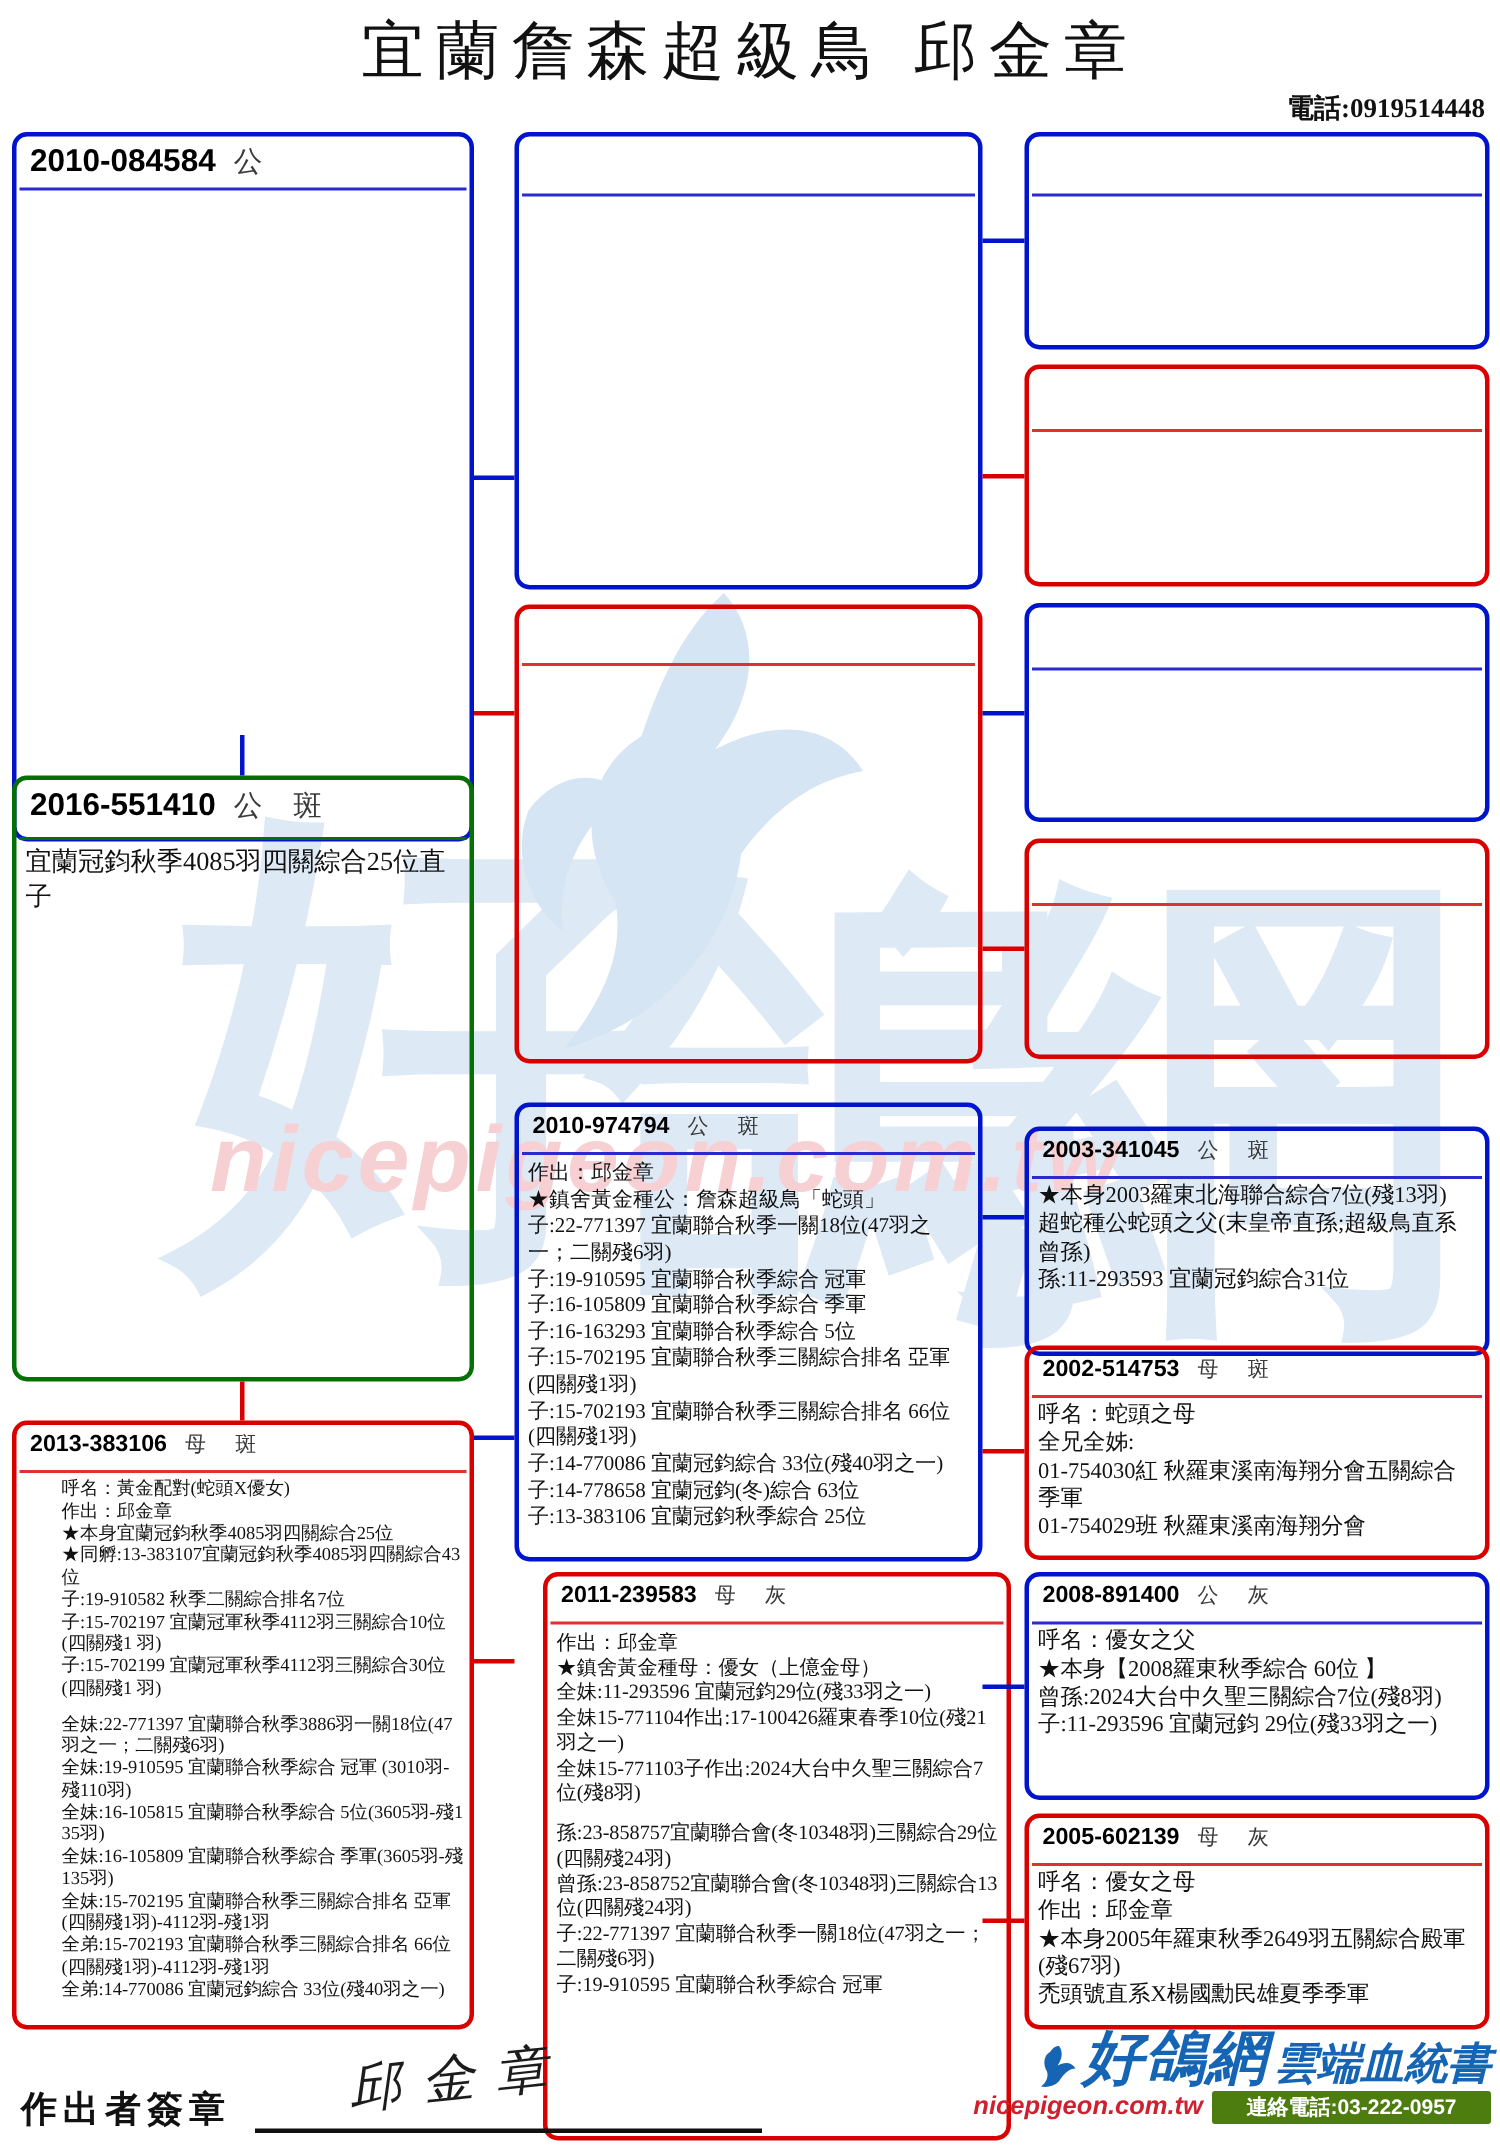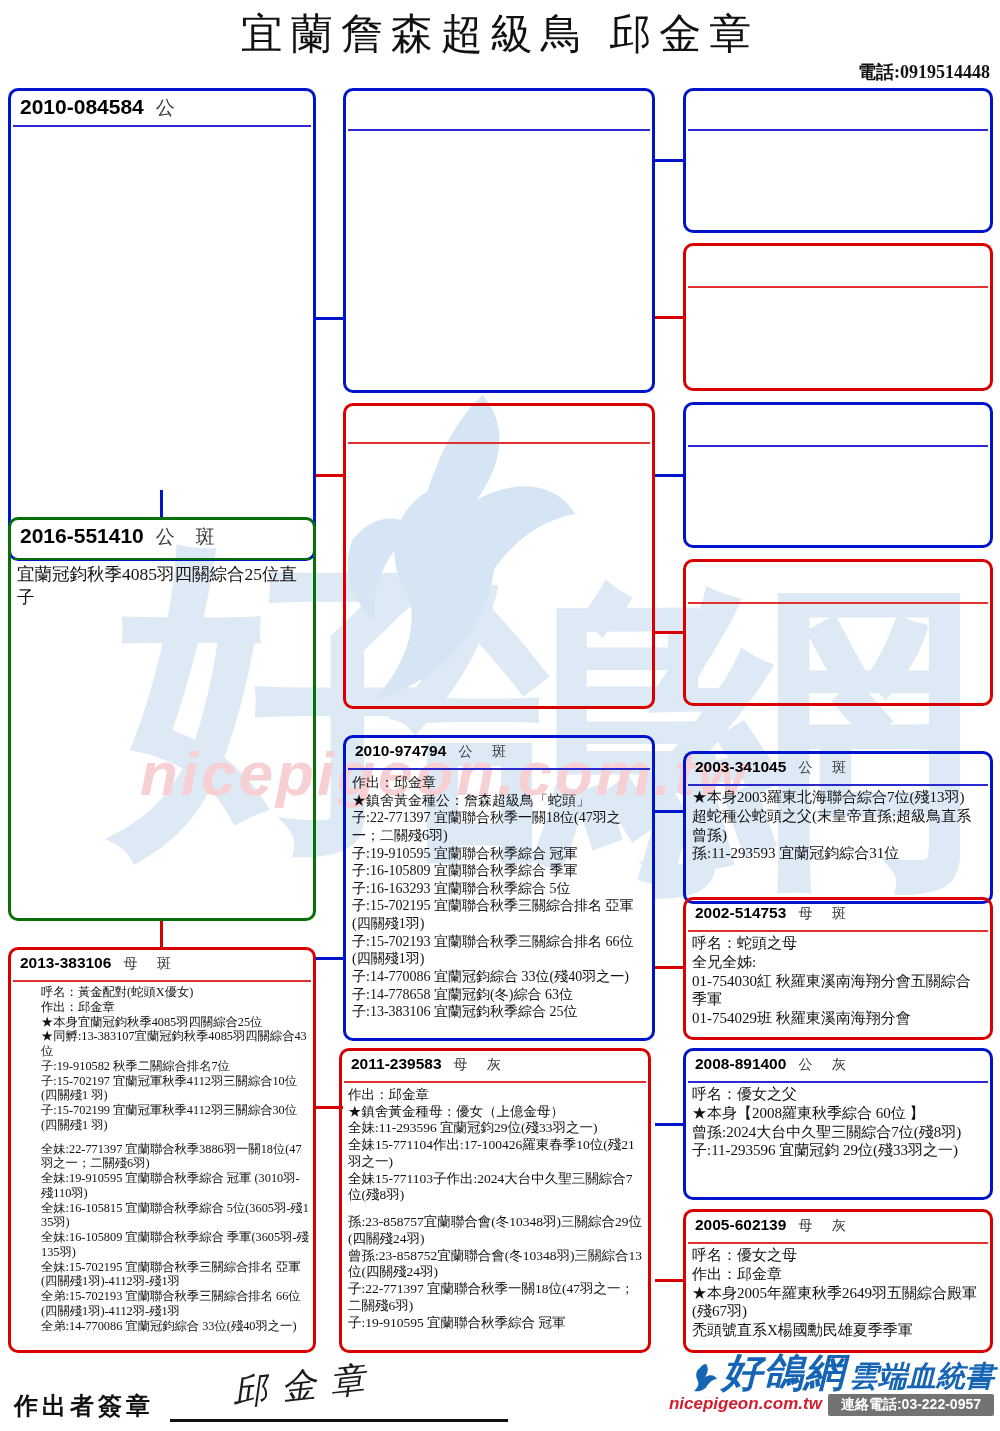--- a/index.html
+++ b/index.html
@@ -49,22 +49,22 @@
   .sig-label{position:absolute;left:14px;top:1390px;font-size:24px;font-weight:bold;letter-spacing:4px;}
   .sig-line{position:absolute;left:170px;top:1419px;width:338px;height:3px;background:#111;}
   .sig-name{position:absolute;left:232px;top:1362px;font-size:35px;font-style:italic;
             letter-spacing:14px;transform:rotate(-6deg);color:#1c1c1c;}
   .logo{position:absolute;right:6px;top:1352px;text-align:right;font-family:"Liberation Sans","DejaVu Sans",sans-serif;}
   .logo-row1{line-height:1;white-space:nowrap;}
   .logo-brand{font-size:40px;font-weight:bold;font-style:italic;color:#1565b4;letter-spacing:1px;}
   .logo-product{font-size:29px;font-weight:bold;font-style:italic;color:#1565b4;margin-left:4px;}
   .logo-row2{margin-top:2px;white-space:nowrap;}
   .logo-url{font-size:17px;font-weight:bold;font-style:italic;color:#cf2030;margin-right:6px;}
-  .logo-badge{display:inline-block;background:#737373;color:#fff;font-size:14px;font-weight:bold;
-              padding:2px 13px;border-radius:2px;}
+  .logo-badge{display:inline-block;background:#4d7c0f;color:#fff;font-size:14px;font-weight:bold;
+              padding:2px 23px;border-radius:2px;}
   .logo-bird{vertical-align:bottom;margin-right:2px;}
 </style>
 </head>
 <body>
 
 <div class="canvas">
 
   <div class="watermark">
     <span class="wm-char" style="left:115px;top:530px;font-size:330px;">好</span>
     <span class="wm-char" style="left:395px;top:570px;font-size:330px;">鴿</span>
@@ -142,21 +142,21 @@
         <div class="line">子:16-105809 宜蘭聯合秋季綜合 季軍</div>
         <div class="line">子:16-163293 宜蘭聯合秋季綜合 5位</div>
         <div class="line">子:15-702195 宜蘭聯合秋季三關綜合排名 亞軍(四關殘1羽)</div>
         <div class="line">子:15-702193 宜蘭聯合秋季三關綜合排名 66位(四關殘1羽)</div>
         <div class="line">子:14-770086 宜蘭冠鈞綜合 33位(殘40羽之一)</div>
         <div class="line">子:14-778658 宜蘭冠鈞(冬)綜合 63位</div>
         <div class="line">子:13-383106 宜蘭冠鈞秋季綜合 25位</div>
       </div>
   </section>
 
-  <section class="box red t-small" style="left:339px;top:1048px;width:312px;height:305px;">
+  <section class="box red t-small" style="left:362px;top:1048px;width:312px;height:379px;">
     <div class="box-title">
       <span class="ring">2011-239583</span><span class="tags">母 灰</span>
     </div>
     <div class="rule" style="top:30px;"></div>
     <div class="box-body" style="top:36px;font-size:13.5px;line-height:1.24;">
         <div class="line">作出：邱金章</div>
         <div class="line">★鎮舍黃金種母：優女（上億金母）</div>
         <div class="line">全妹:11-293596 宜蘭冠鈞29位(殘33羽之一)</div>
         <div class="line">全妹15-771104作出:17-100426羅東春季10位(殘21羽之一)</div>
         <div class="line">全妹15-771103子作出:2024大台中久聖三關綜合7位(殘8羽)</div>

